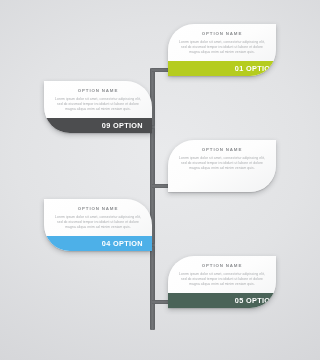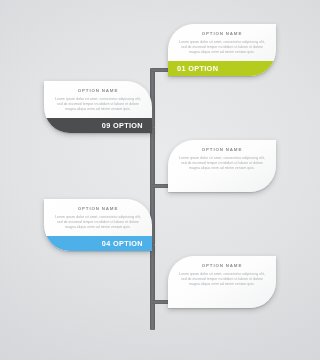--- a/index.html
+++ b/index.html
@@ -91,22 +91,22 @@
   
   .leaf-bar {
     position: absolute;
     left: 0; right: 0; bottom: 0;
     height: 15px;
     display: flex;
     align-items: center;
   }
   .leaf-bar-right {
     border-radius: 0 0 26px 0;
-    padding-left: 9px;
-    justify-content: flex-start;
+    padding-left: 26px;
+    justify-content: flex-end;
   }
   .leaf-bar-left {
     border-radius: 0 0 0 26px;
     padding-right: 9px;
     justify-content: flex-end;
   }
   .leaf-bar span {
     font-size: 7.3px;
     font-weight: 700;
     letter-spacing: 0.35px;
@@ -169,15 +169,18 @@
     <div class="leaf-bar leaf-bar-left" style="background: rgb(77, 176, 232);">
       <span>04 OPTION</span>
     </div>
   </div>
 
   <div class="leaf leaf-right" id="leaf5">
     <div class="leaf-body">
       <p class="leaf-title">OPTION NAME</p>
       <p class="leaf-text">Lorem ipsum dolor sit amet, consectetur adipiscing elit, sed do eiusmod tempor incididunt ut labore et dolore magna aliqua enim ad minim veniam quis.</p>
     </div>
+    <div class="leaf-bar leaf-bar-right" style="background: rgb(74, 99, 88);">
+      <span>05 OPTION</span>
+    </div>
   </div>
 
 </div>
 
 </body></html>

